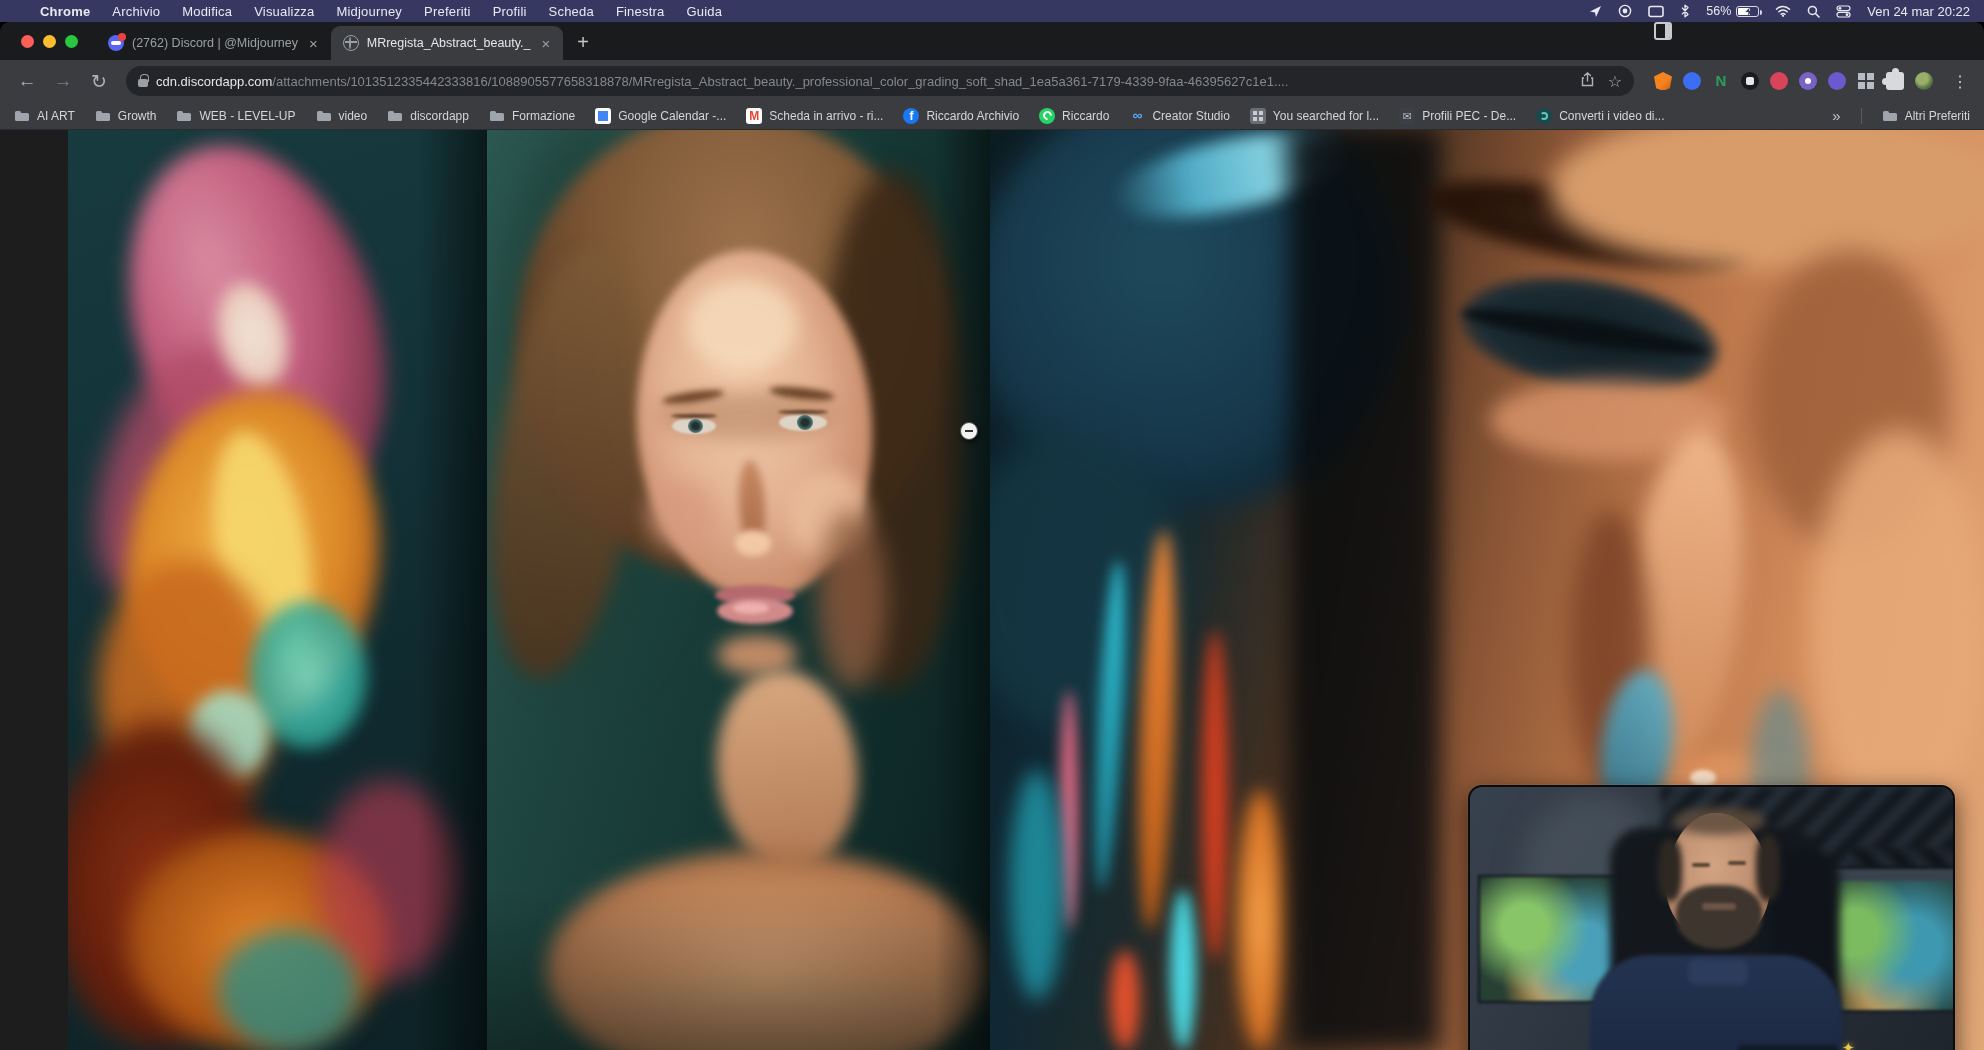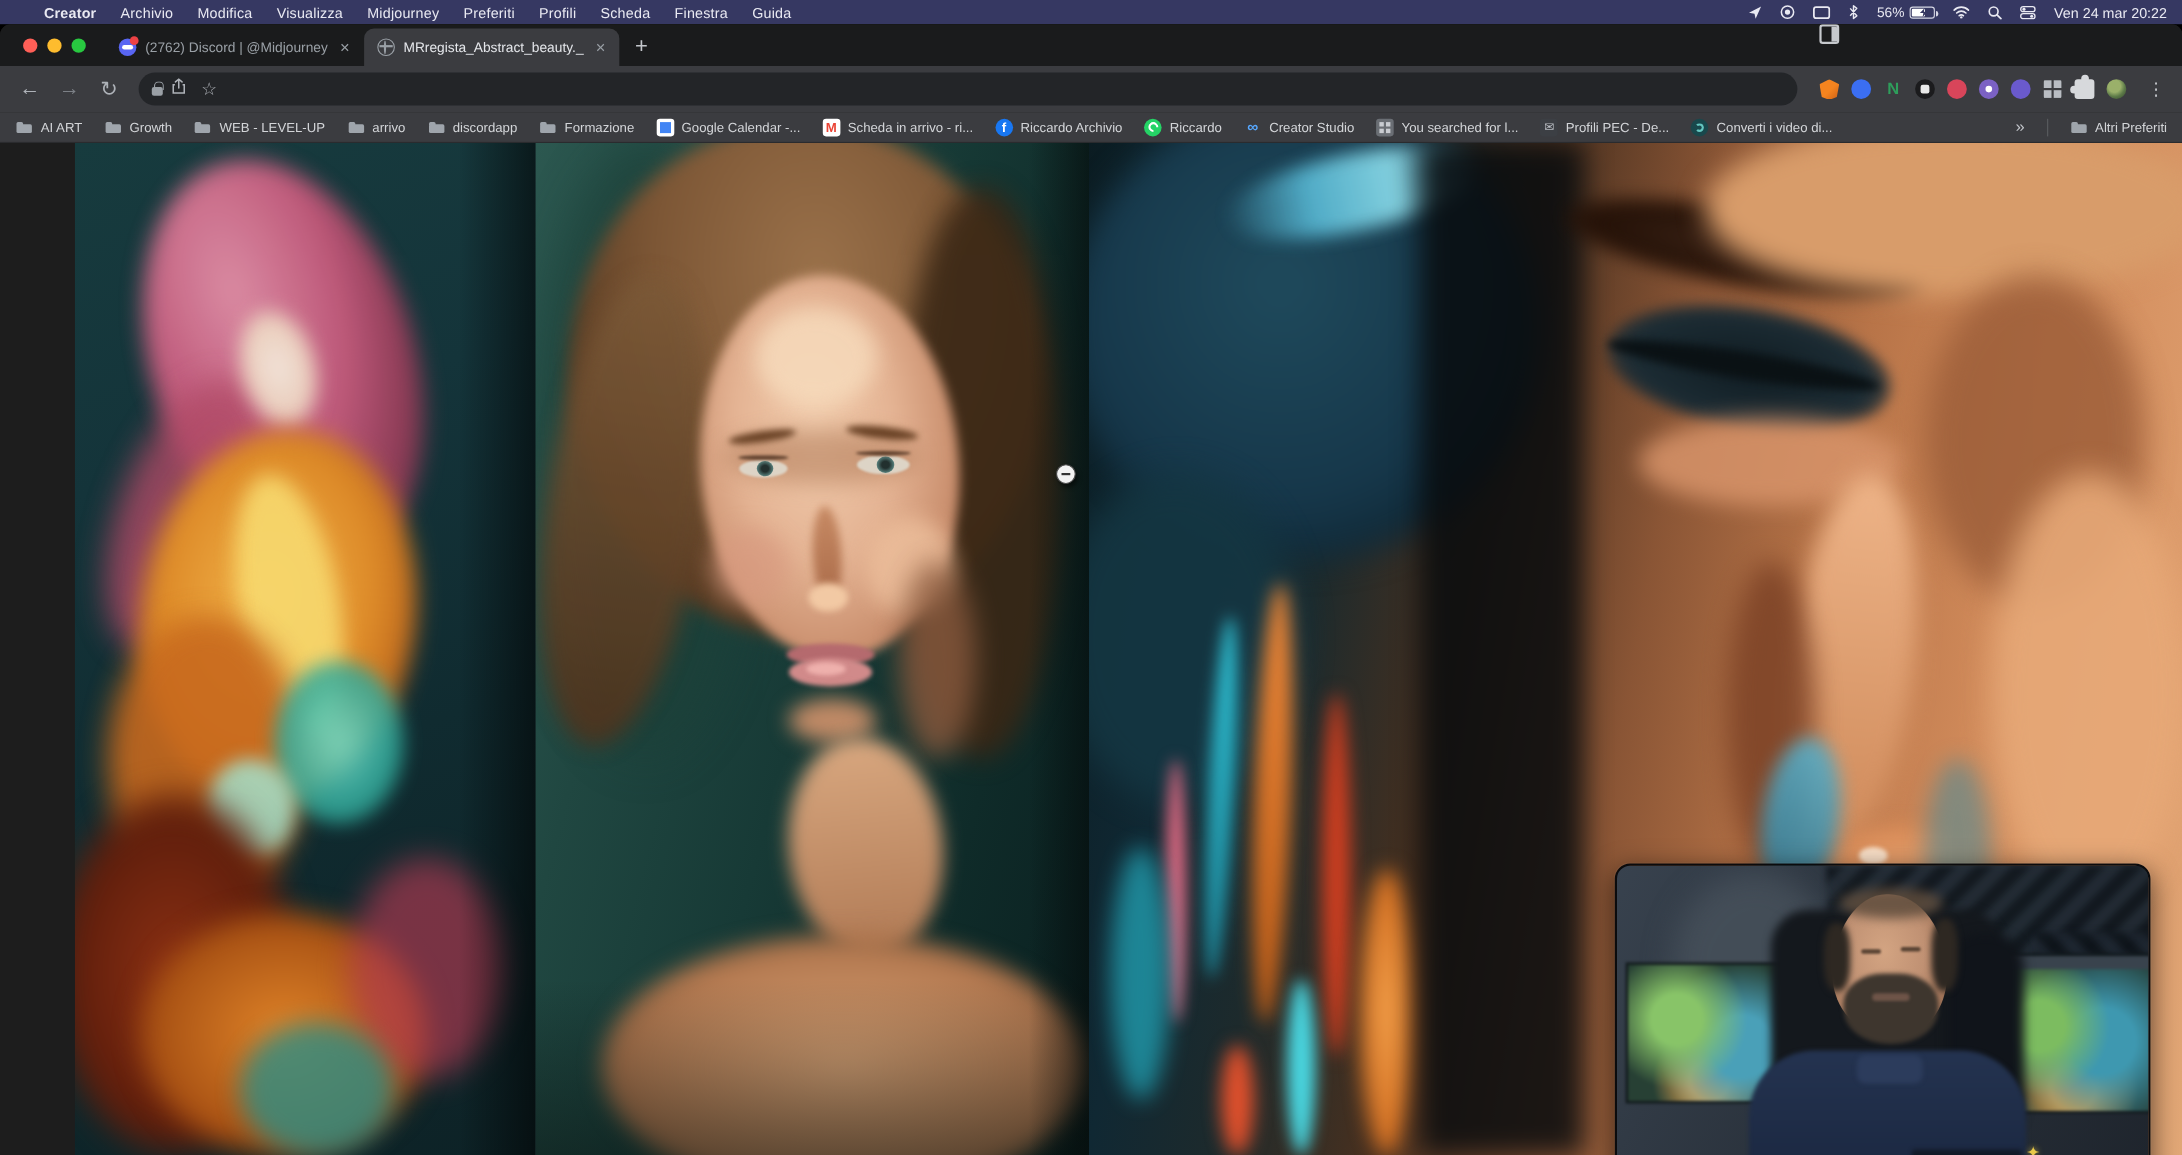--- a/index.html
+++ b/index.html
@@ -145,21 +145,21 @@
   .wm-bar { position:absolute; left:268px; top:258px; width:100px; height:10px;
             background:rgba(10,12,16,.55); filter:blur(2px); border-radius:3px; }
 </style>
 </head>
 <body>
 
 <div class="screen">
 
   <div class="menubar">
     <span class="apple"></span>
-    <span class="mitem bold">Creator</span>
+    <span class="mitem bold">Chrome</span>
     <span class="mitem">Archivio</span>
     <span class="mitem">Modifica</span>
     <span class="mitem">Visualizza</span>
     <span class="mitem">Midjourney</span>
     <span class="mitem">Preferiti</span>
     <span class="mitem">Profili</span>
     <span class="mitem">Scheda</span>
     <span class="mitem">Finestra</span>
     <span class="mitem">Guida</span>
 
@@ -237,20 +237,21 @@
       </div>
       <span class="newtab">+</span>
     </div>
 
     <div class="toolbar">
       <span class="navbtn">←</span>
       <span class="navbtn dim">→</span>
       <span class="navbtn">↻</span>
       <div class="urlbar">
         <span class="lock"></span>
+        <span class="url"><span class="host">cdn.discordapp.com</span><span class="path">/attachments/1013512335442333816/1088905577658318878/MRregista_Abstract_beauty._professional_color_grading_soft_shad_1ea5a361-7179-4339-9faa-46395627c1e1....</span></span>
         <span class="urlicons">
           <span>
             <svg width="13" height="15" viewBox="0 0 13 15">
                 <path d="M6.5 1 V9 M3.5 3.5 L6.5 1 L9.5 3.5" fill="none" stroke="#aeb2b8" stroke-width="1.4" stroke-linecap="round"></path>
                 <path d="M3 6 H1.5 V13.5 H11.5 V6 H10" fill="none" stroke="#aeb2b8" stroke-width="1.4"></path>
               </svg>
           </span>
           <span class="star">☆</span>
         </span>
       </div>
@@ -278,21 +279,21 @@
       <span class="bm">
           <span class="bico folder"></span>
           <span>Growth</span>
         </span>
       <span class="bm">
           <span class="bico folder"></span>
           <span>WEB - LEVEL-UP</span>
         </span>
       <span class="bm">
           <span class="bico folder"></span>
-          <span>arrivo</span>
+          <span>video</span>
         </span>
       <span class="bm">
           <span class="bico folder"></span>
           <span>discordapp</span>
         </span>
       <span class="bm">
           <span class="bico folder"></span>
           <span>Formazione</span>
         </span>
       <span class="bm">

